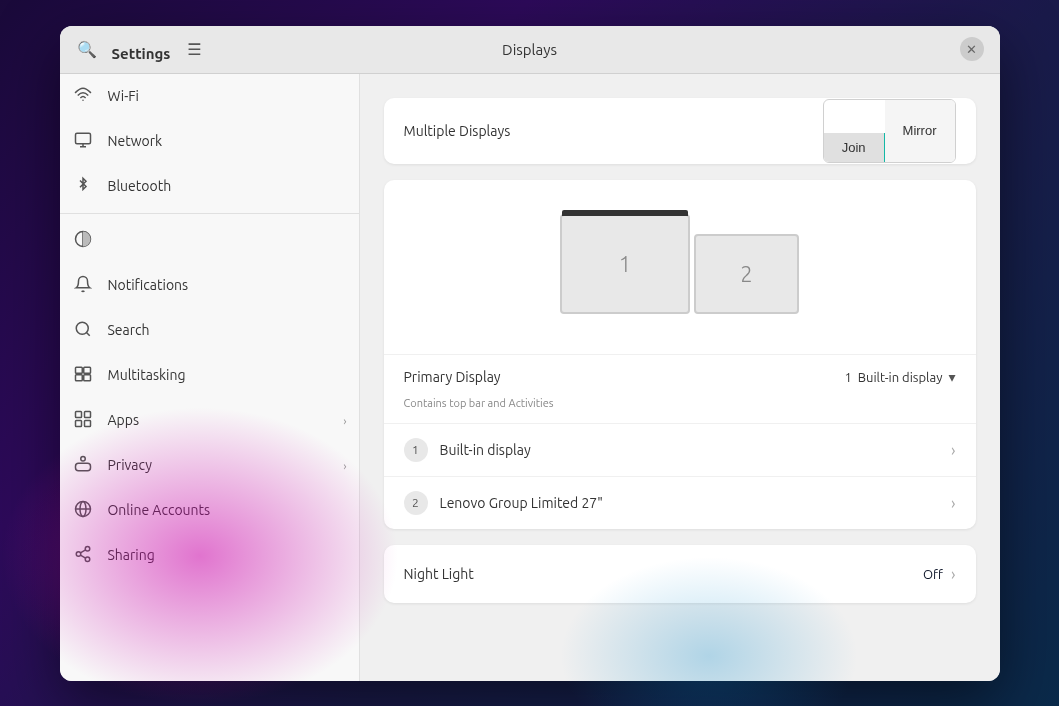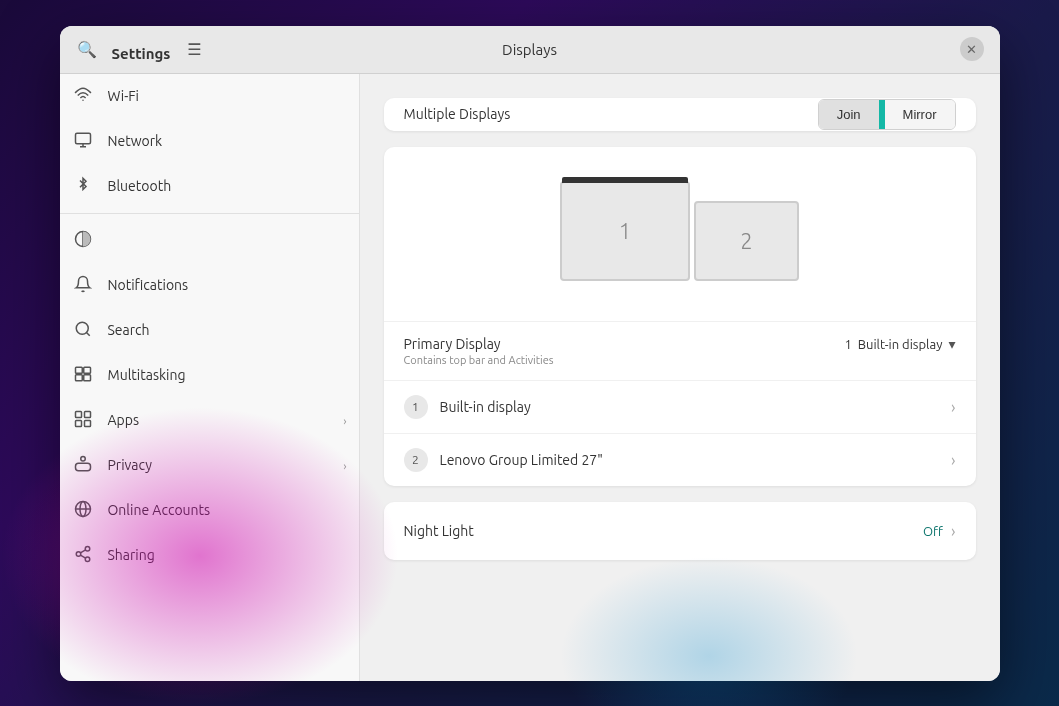--- a/index.html
+++ b/index.html
@@ -161,21 +161,22 @@
       cursor: pointer;
       font-size: 13px;
       background: #f5f5f5;
       color: #333;
     }
     .btn-group button.active {
       background: #e0e0e0;
       font-weight: 500;
     }
     .btn-group button:first-child {
-      border-right: 6px solid #14b8a6;
+      border-right: 1px solid #14b8a6;
+      margin-top: 33px;
     }
 
     
     .display-preview-card {
       padding: 24px 20px 20px;
     }
     .display-canvas {
       display: flex;
       align-items: flex-end;
       justify-content: center;
@@ -212,21 +213,21 @@
     }
 
     
     .primary-display-row {
       border-top: 1px solid #f0f0f0;
       padding: 14px 20px;
     }
     .primary-display-header {
       display: flex;
       align-items: flex-start;
-      margin-bottom: 2px;
+      margin-bottom: 12px;
     }
     .primary-display-title {
       flex: 1;
       font-size: 14px;
       color: #333;
     }
     .primary-display-select {
       display: flex;
       align-items: center;
       gap: 6px;
@@ -261,21 +262,21 @@
     
     .night-light-row {
       display: flex;
       align-items: center;
       padding: 20px 20px;
       cursor: pointer;
     }
     .night-light-label { flex: 1; font-size: 14px; color: #333; }
     .night-light-status {
       font-size: 13px;
-      color: #0f766e;
+      color: #0f172a;
       margin-right: 8px;
     }
     .night-light-chevron { color: #aaa; font-size: 16px; }
   </style>
 </head>
 <body>
 
 <div class="window">
 
   <div class="titlebar">

